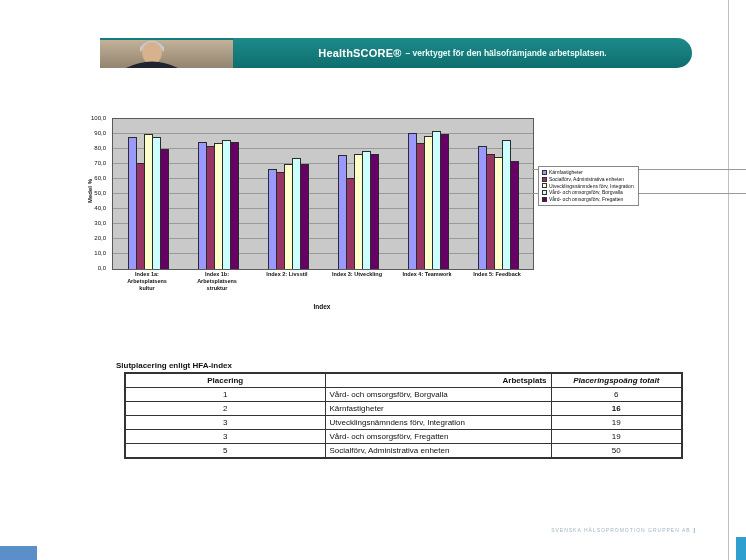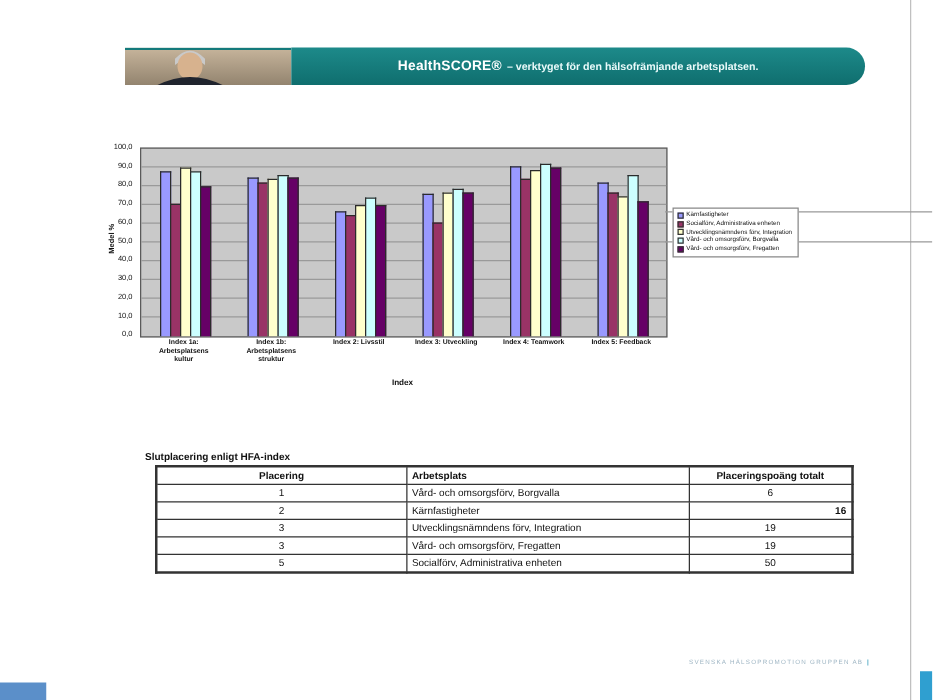--- a/index.html
+++ b/index.html
@@ -197,34 +197,34 @@
   <div class="table-title">Slutplacering enligt HFA-index</div>
   <table class="ranking">
     <colgroup>
         <col style="width: 200px;">
         <col style="width: 226px;">
         <col style="width: 131px;">
       </colgroup>
     <thead>
       <tr>
           <th style="text-align: center;">Placering</th>
-          <th style="text-align: left;">Arbetsplats</th>
-          <th style="text-align: center;">Placeringspoäng totalt</th>
+          <th style="text-align: right;">Arbetsplats</th>
+          <th style="text-align: center; font-style: italic;">Placeringspoäng totalt</th>
         </tr>
     </thead>
     <tbody>
         <tr>
           <td style="text-align: center;">1</td>
           <td style="text-align: left;">Vård- och omsorgsförv, Borgvalla</td>
           <td style="text-align: center;">6</td>
         </tr>
         <tr>
           <td style="text-align: center;">2</td>
           <td style="text-align: left;">Kärnfastigheter</td>
-          <td style="text-align: right; font-weight: bold;">16</td>
+          <td style="text-align: center; font-weight: bold;">16</td>
         </tr>
         <tr>
           <td style="text-align: center;">3</td>
           <td style="text-align: left;">Utvecklingsnämndens förv, Integration</td>
           <td style="text-align: center;">19</td>
         </tr>
         <tr>
           <td style="text-align: center;">3</td>
           <td style="text-align: left;">Vård- och omsorgsförv, Fregatten</td>
           <td style="text-align: center;">19</td>

